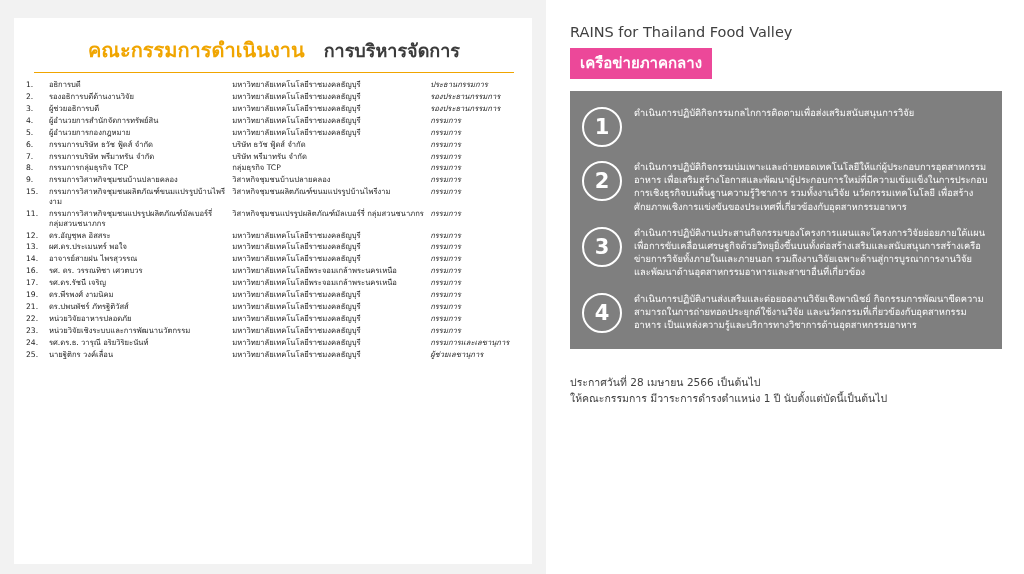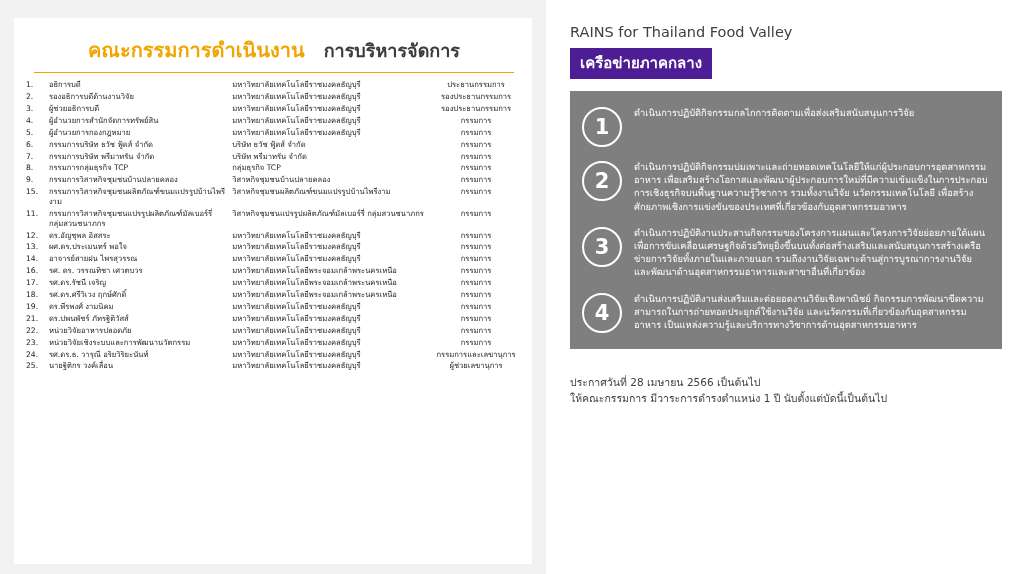--- a/index.html
+++ b/index.html
@@ -65,37 +65,37 @@
   table.committee td {
     font-size: 7.6px;
     line-height: 1.28;
     color: #1a1a1a;
     vertical-align: top;
     padding: 1.1px 2px 1.1px 2px;
   }
   td.c-no { width: 22px; text-align: left; }
   td.c-name { width: 176px; }
   td.c-org { width: 190px; }
-  td.c-role { width: 92px; text-align: center; }
+  td.c-role { width: 92px; text-align: left; font-style: italic; }
   
   .right-panel {
     position: relative;
     width: 478px;
     height: 574px;
     background: #ffffff;
     padding: 24px 22px 12px 24px;
   }
   .r-title {
     font-size: 14.5px;
     color: #404040;
     margin-bottom: 8px;
   }
   .r-badge {
     display: inline-block;
-    background: #4c1d95;
+    background: #ec4899;
     color: #ffffff;
     font-size: 15px;
     font-weight: bold;
     padding: 3px 10px 4px 10px;
     margin-bottom: 12px;
   }
   .gray-box {
     background: #7f7f7f;
     width: 100%;
     padding: 14px 14px 14px 12px;
@@ -237,26 +237,20 @@
             </tr>
             <tr>
               <td class="c-no">16.</td>
               <td class="c-name">รศ. ดร. วรรณทิชา เศวตบวร</td>
               <td class="c-org">มหาวิทยาลัยเทคโนโลยีพระจอมเกล้าพระนครเหนือ</td>
               <td class="c-role">กรรมการ</td>
             </tr>
             <tr>
               <td class="c-no">17.</td>
               <td class="c-name">รศ.ดร.รัชนี เจริญ</td>
-              <td class="c-org">มหาวิทยาลัยเทคโนโลยีพระจอมเกล้าพระนครเหนือ</td>
-              <td class="c-role">กรรมการ</td>
-            </tr>
-            <tr>
-              <td class="c-no">18.</td>
-              <td class="c-name">รศ.ดร.ศรีวิเวง ฤกษ์ศักดิ์</td>
               <td class="c-org">มหาวิทยาลัยเทคโนโลยีพระจอมเกล้าพระนครเหนือ</td>
               <td class="c-role">กรรมการ</td>
             </tr>
             <tr>
               <td class="c-no">19.</td>
               <td class="c-name">ดร.พีรพงศ์ งามนิคม</td>
               <td class="c-org">มหาวิทยาลัยเทคโนโลยีราชมงคลธัญบุรี</td>
               <td class="c-role">กรรมการ</td>
             </tr>
             <tr>

